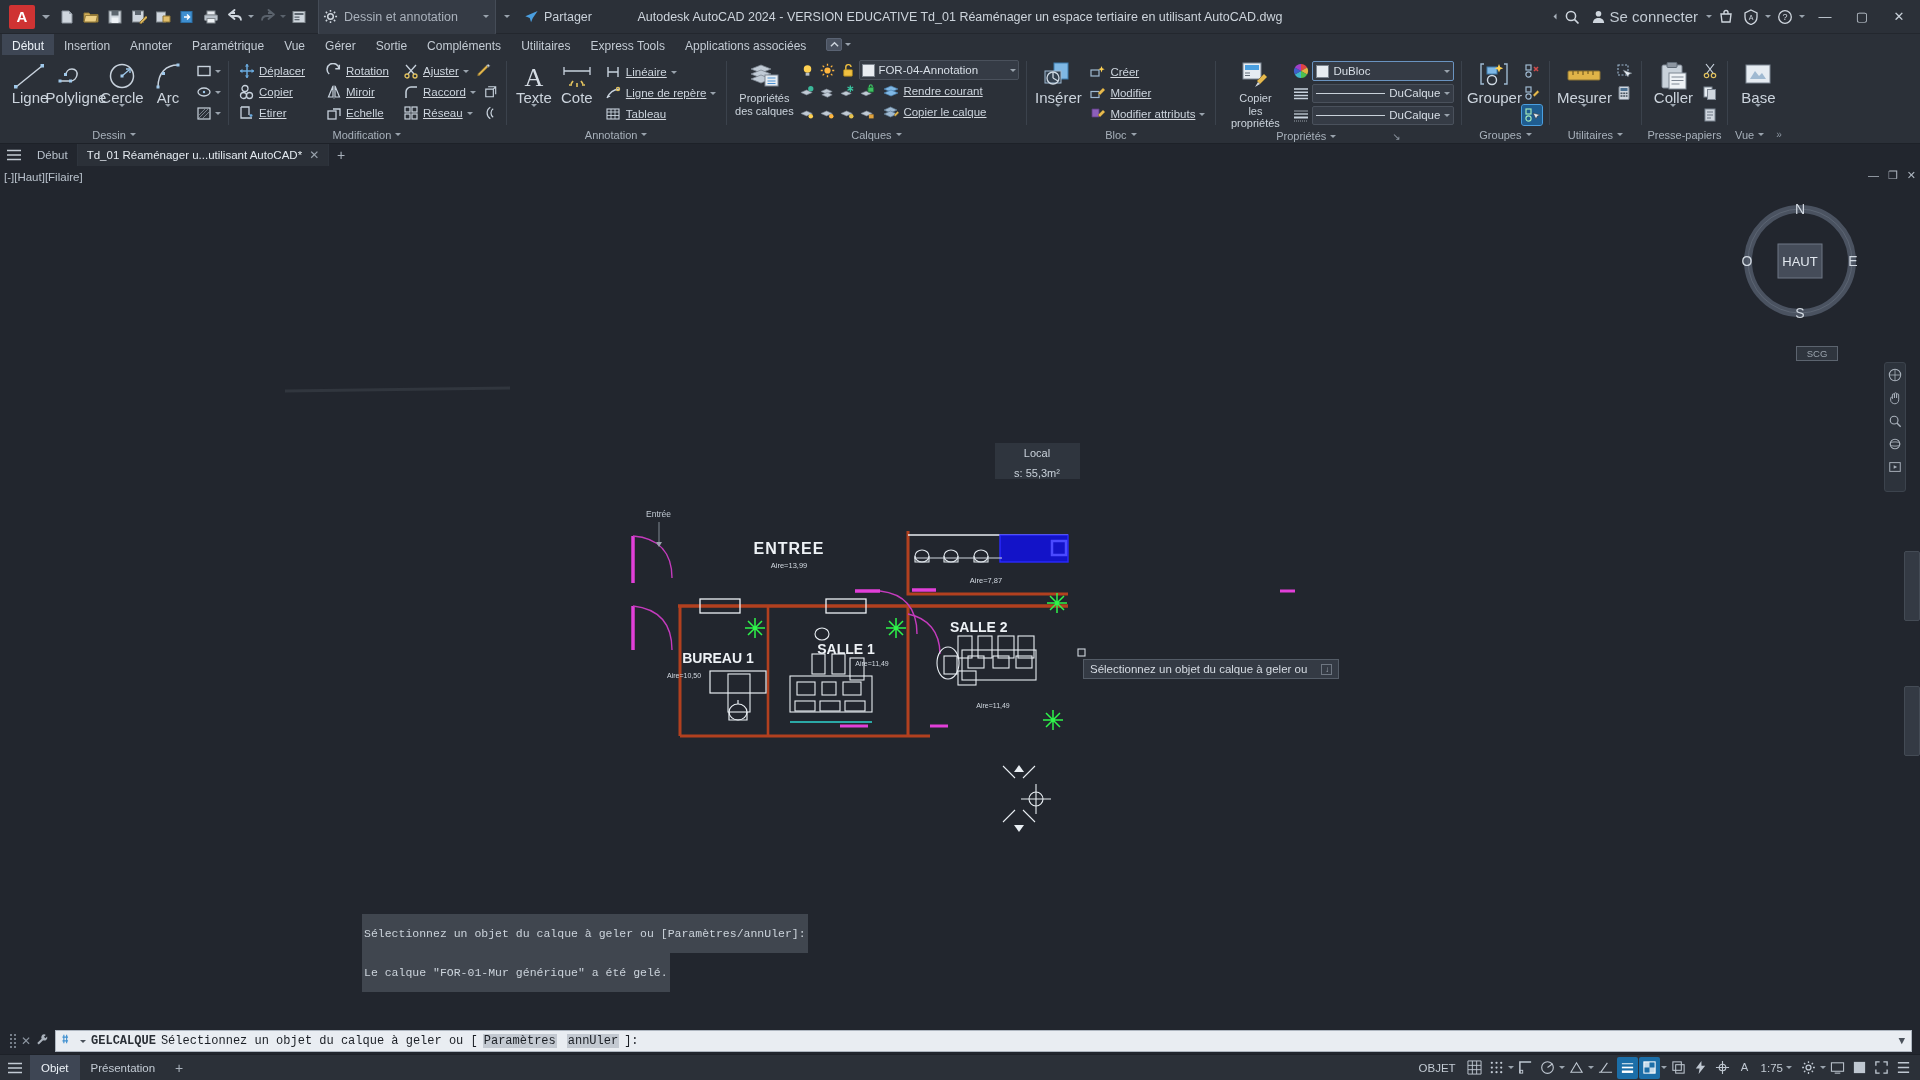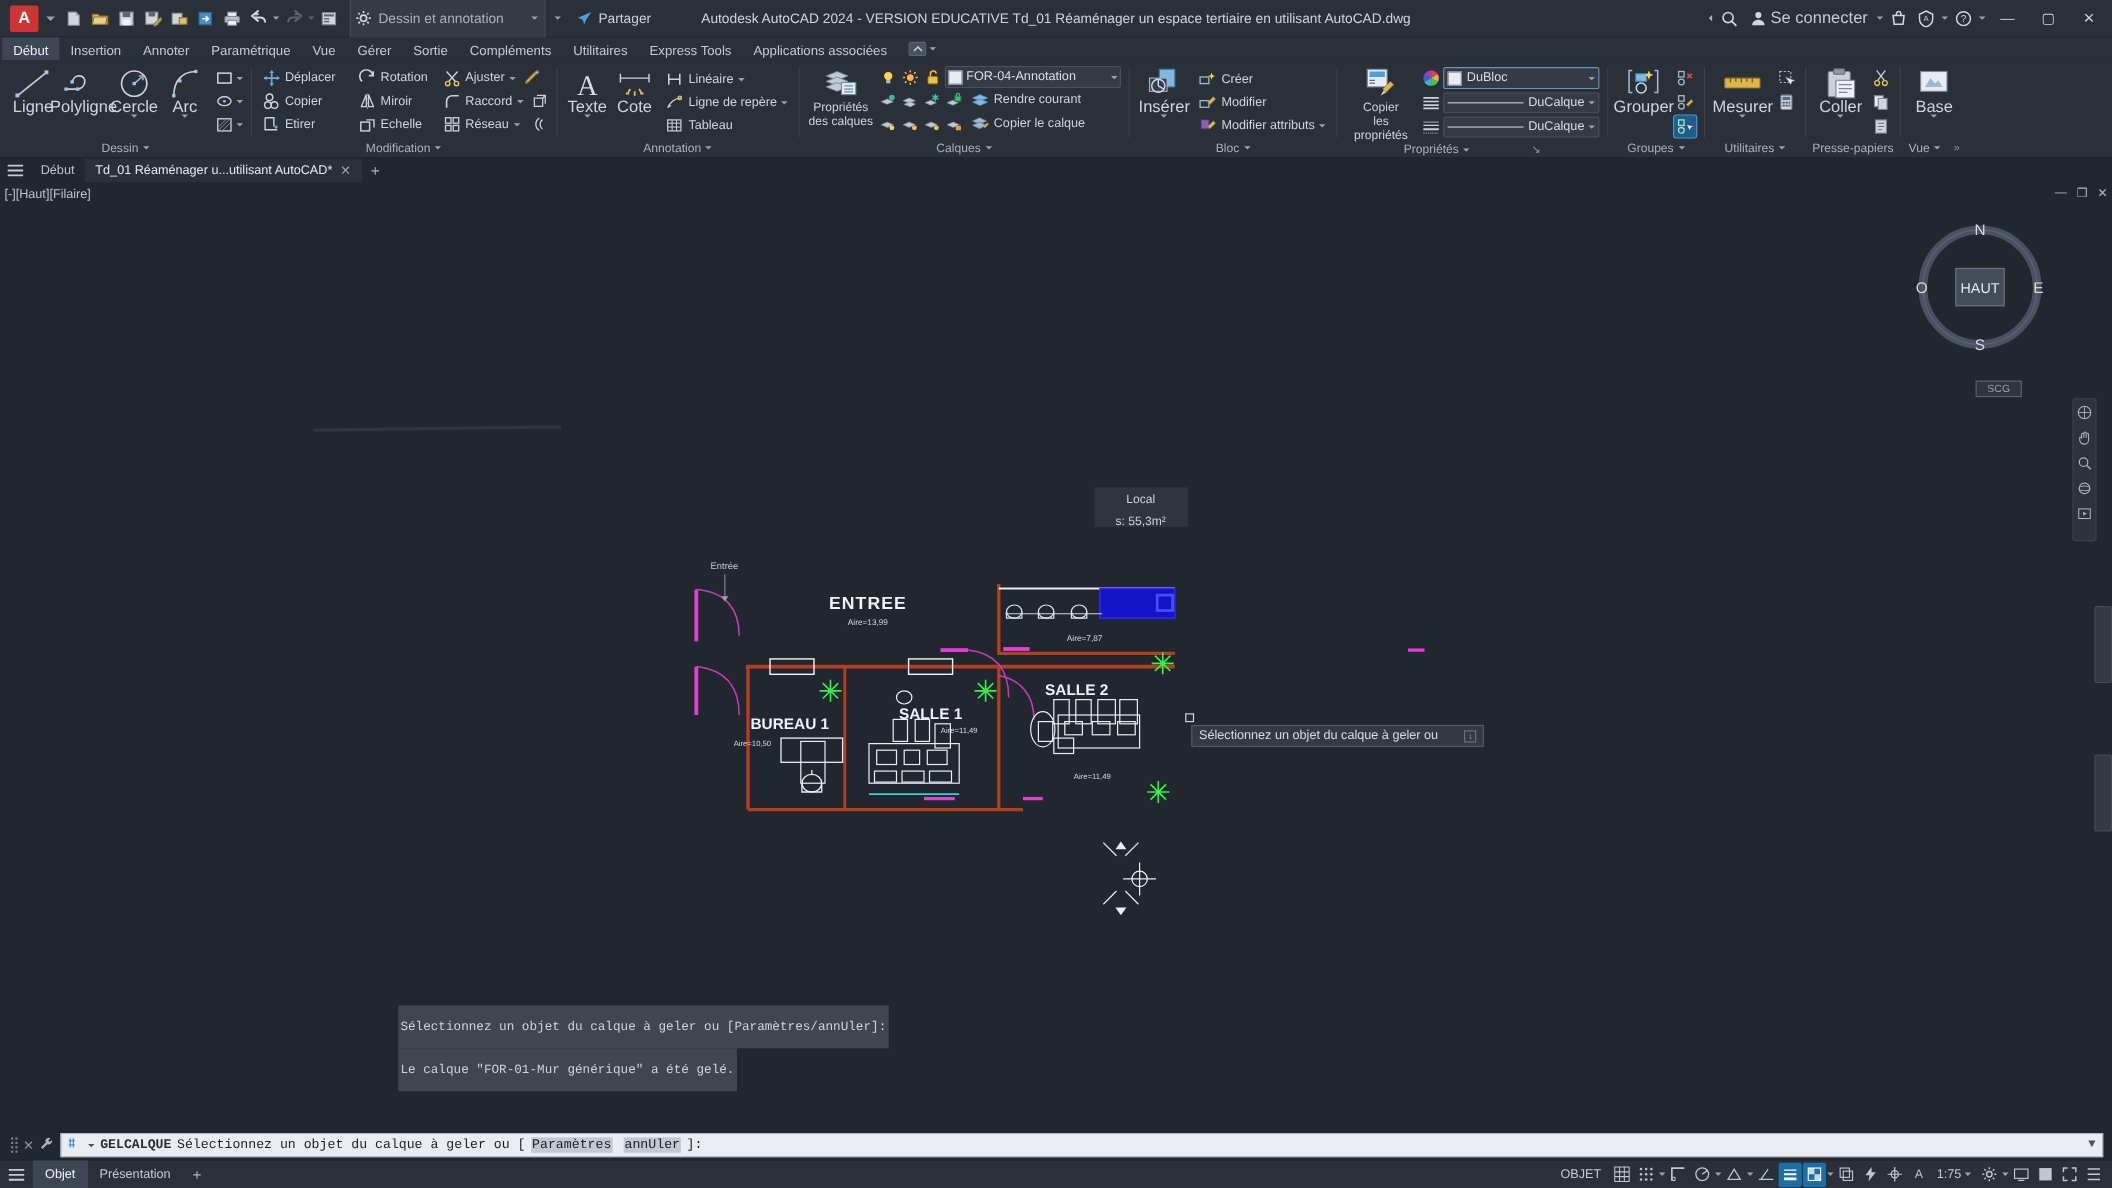--- a/index.html
+++ b/index.html
@@ -77,21 +77,21 @@
   }
   .big-btn {
     width:46px;display:flex;flex-direction:column;align-items:center;gap:1px;
     padding-top:2px;border-radius:2px;
   }
   .big-btn .ic{height:30px;display:flex;align-items:flex-end;justify-content:center;}
   .big-btn .tx{font-size:15px;color:#ccd4dd;text-align:center;line-height:11px;}
   .big-btn .tx2{font-size:11px;color:#ccd4dd;text-align:center;line-height:12px;}
   .small-rows{display:flex;flex-direction:column;gap:1px;}
   .srow{display:flex;align-items:center;gap:3px;height:20px;}
-  .sbtn{display:flex;align-items:center;gap:4px;height:20px;padding:0 3px;border-radius:2px;}
+  .sbtn{display:flex;align-items:center;gap:4px;height:20px;padding:0 3px;border-radius:2px;text-decoration:underline;}
   .sbtn .lab{font-size:11.5px;color:#ccd4dd;white-space:nowrap;}
   .icn{width:17px;height:17px;display:flex;align-items:center;justify-content:center;flex:none;}
   .stack-col{display:flex;flex-direction:column;gap:2px;align-items:center;}
   .stack-col .icb{width:20px;height:20px;display:flex;align-items:center;justify-content:center;border-radius:2px;}
 
   
   .lay-combo{
     display:flex;align-items:center;gap:3px;height:20px;background:#353b45;border:1px solid #4a515c;
     border-radius:2px;padding:0 2px;width:160px;
   }
@@ -129,21 +129,21 @@
   }
   .navbar{
     position:absolute;right:14px;top:180px;width:22px;background:#2d333c;border:1px solid #3c434d;
     border-radius:3px;display:flex;flex-direction:column;align-items:center;padding:4px 0;gap:7px;
   }
   .navbar .nb{width:16px;height:16px;display:flex;align-items:center;justify-content:center;}
 
   
   .cursor-tooltip{
     position:absolute;background:#343a44;border:1px solid #545c67;color:#d6dce3;
-    font-size:11.5px;padding:3px 6px;display:flex;align-items:center;gap:24px;white-space:nowrap;
+    font-size:11.5px;padding:3px 6px;display:flex;align-items:center;gap:14px;white-space:nowrap;
   }
   .tt-key{width:11px;height:11px;border:1px solid #6e7681;display:flex;align-items:center;justify-content:center;font-size:8px;color:#aab2bc;}
 
   
   .cmd-history{position:absolute;left:362px;bottom:36px;font-family:"Liberation Mono", monospace;font-size:11.5px;line-height:15px;}
   .cmd-history div{background:#40464f;color:#cbd3db;display:inline-block;padding:12px 2px;text-align:right;}
 
   
   .cmdline{
     height:26px;background:#22262e;display:flex;align-items:center;flex:none;padding:0 8px 0 0;

